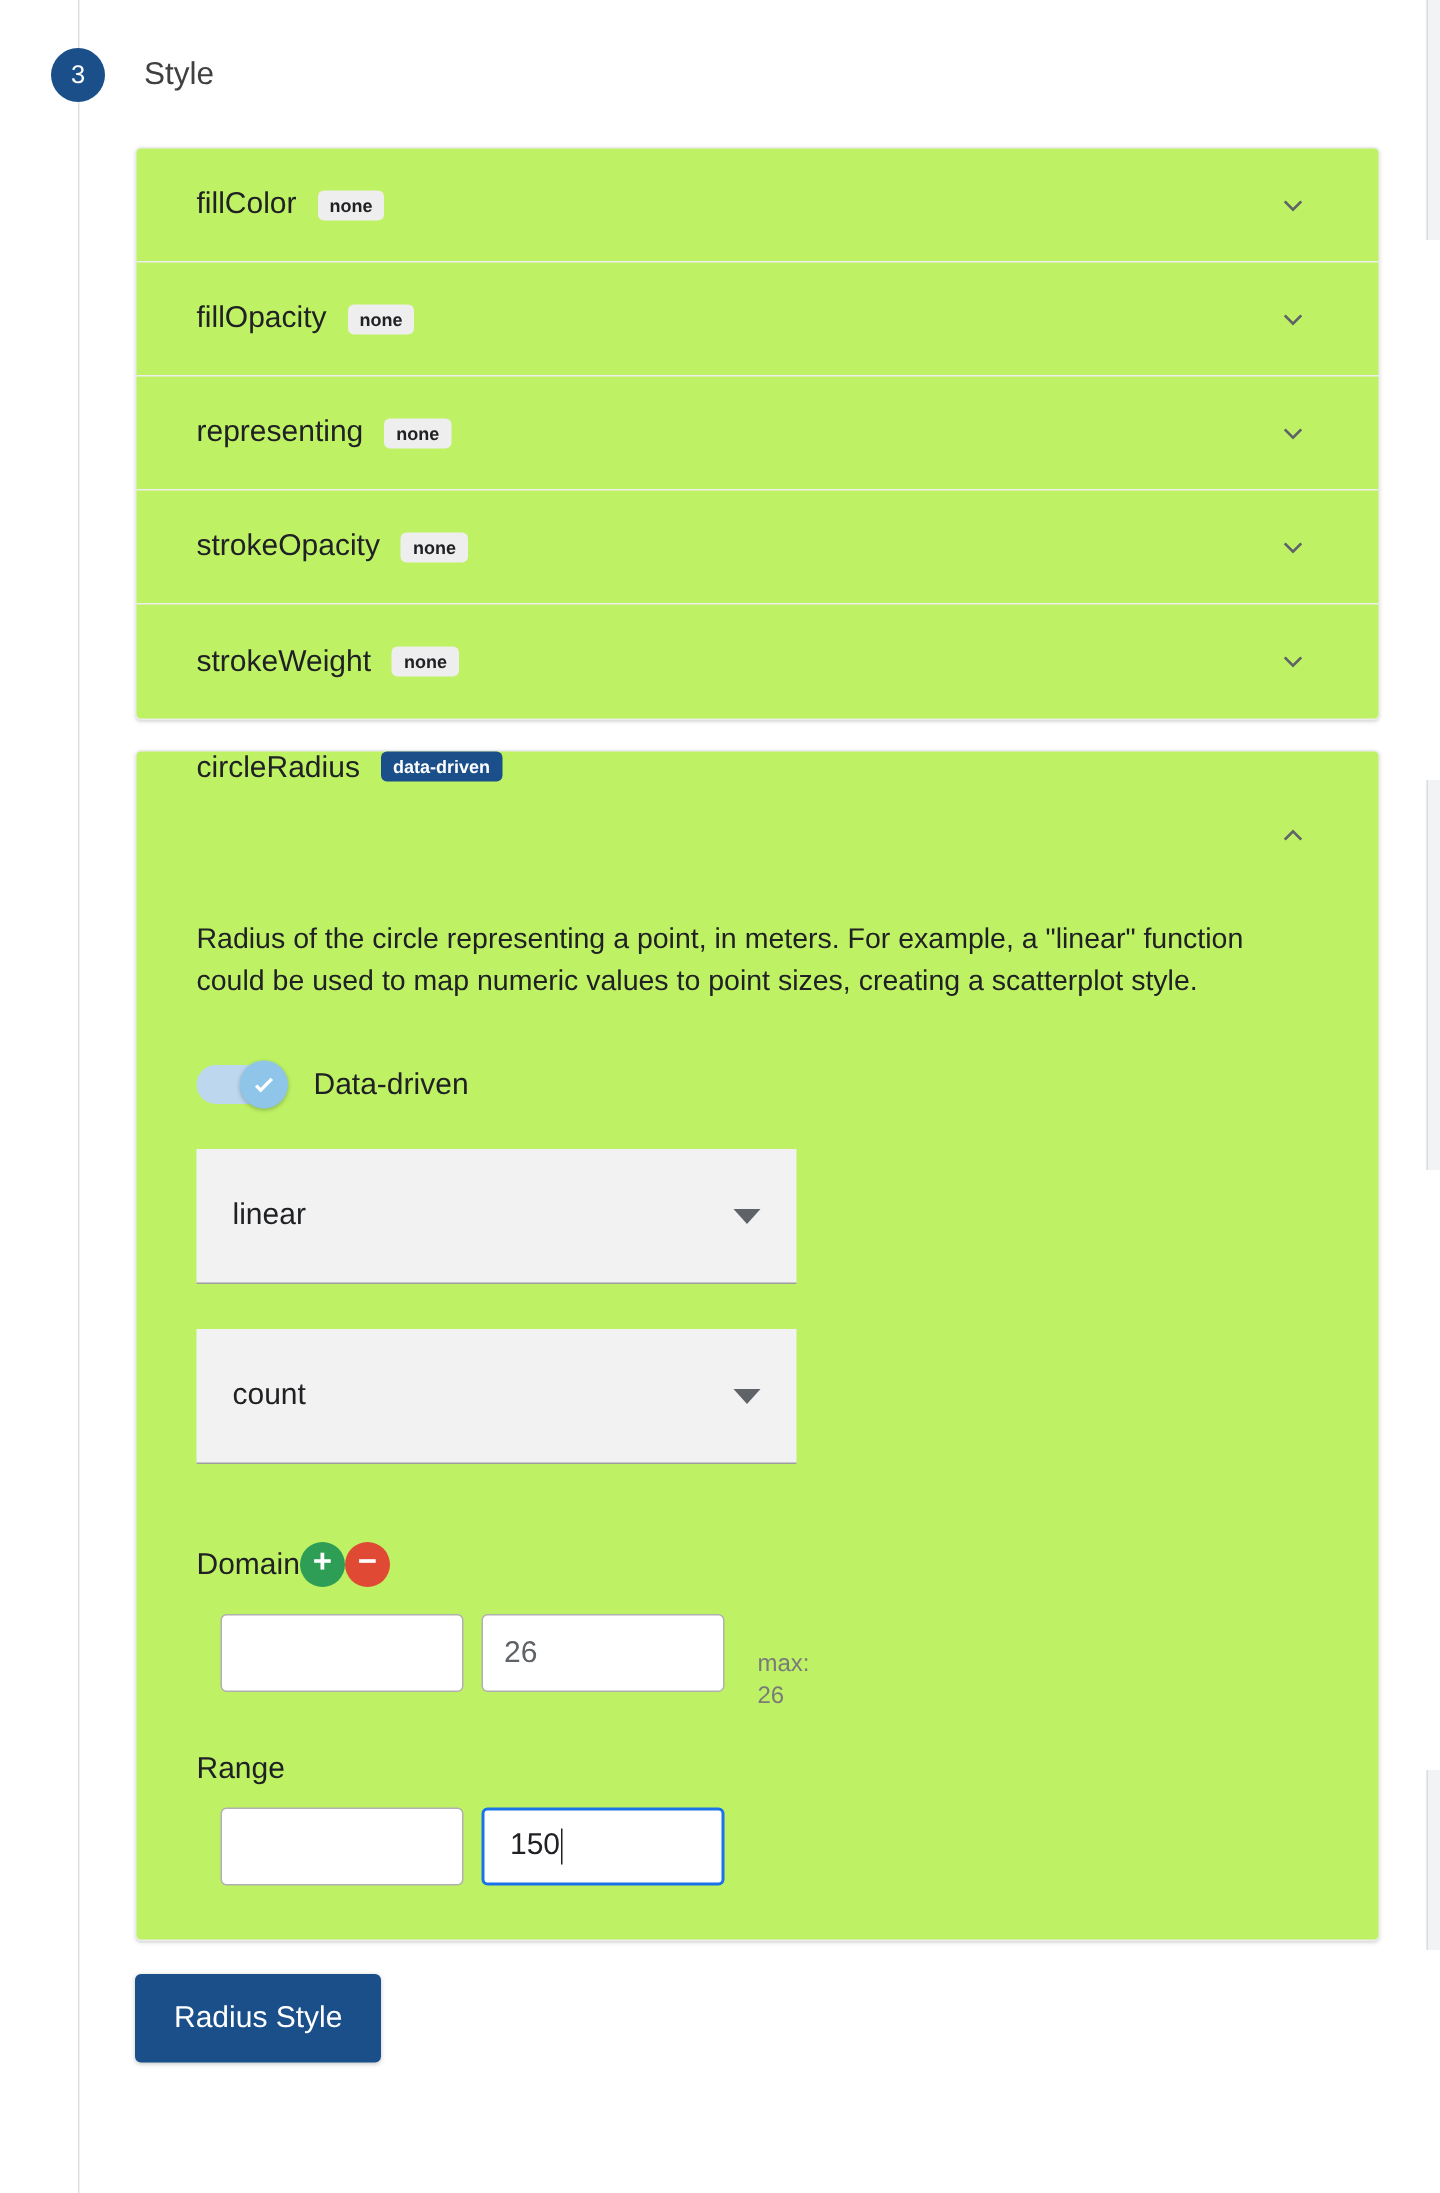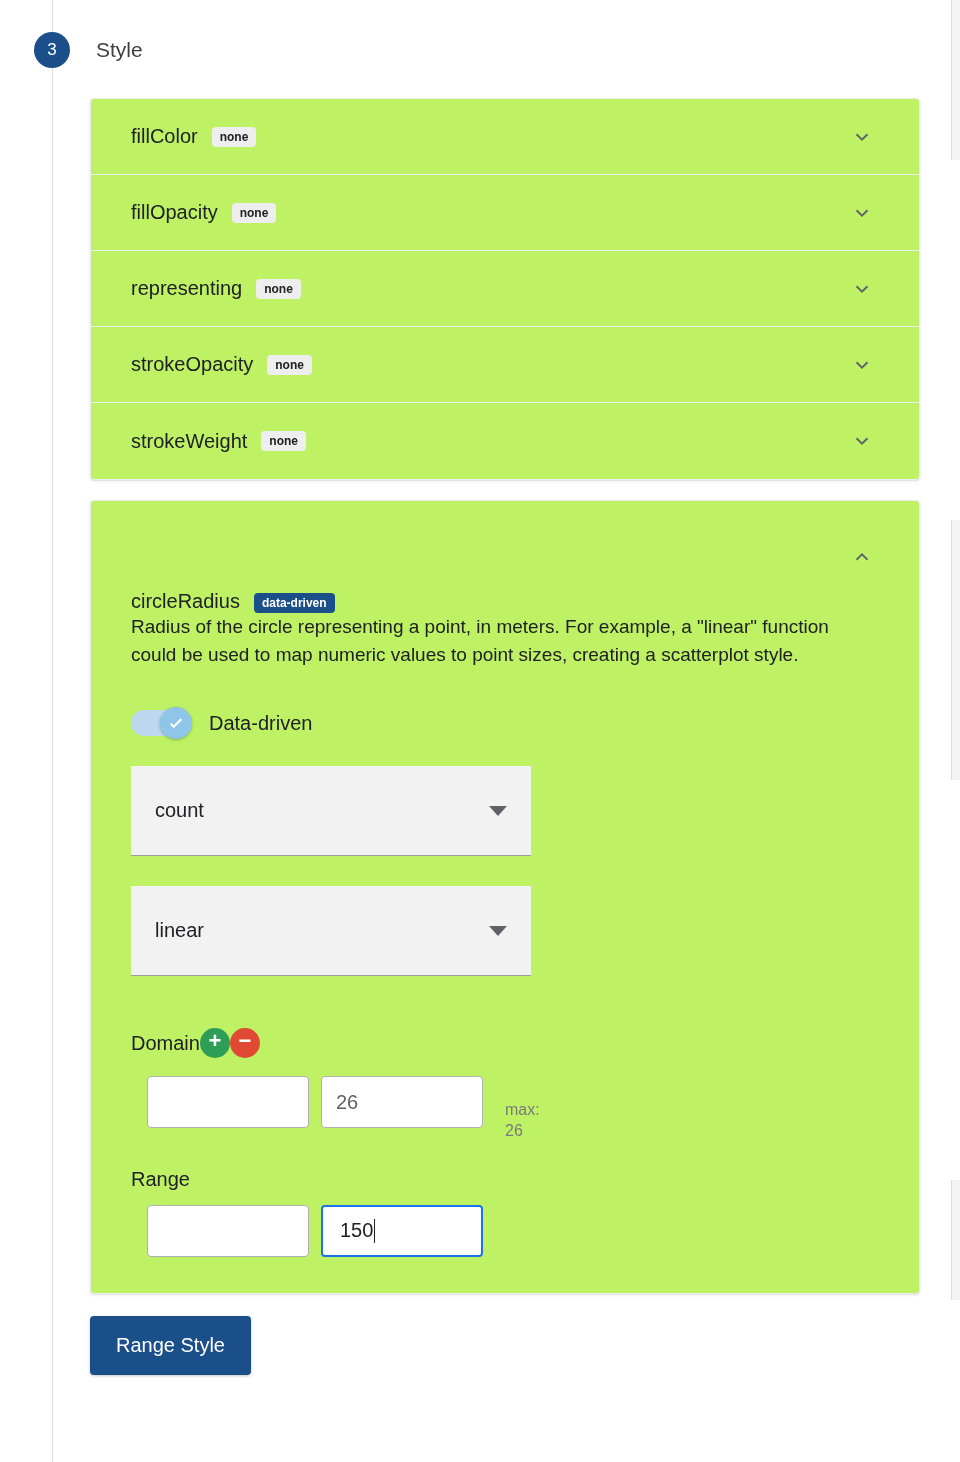--- a/index.html
+++ b/index.html
@@ -107,21 +107,21 @@
   .chev svg { display: block; }
 
   
   .expanded {
     margin-top: 20px;
     padding: 0 0 36px 0;
   }
   .expanded-head {
     height: 112px;
     display: flex;
-    align-items: flex-end;
+    align-items: flex-start;
     padding-left: 40px;
     position: relative;
     box-sizing: border-box;
   }
   .desc {
     margin: 0 64px 0 40px;
     font-size: 19px;
     line-height: 1.45;
     color: #202124;
   }
@@ -360,26 +360,26 @@
         <span class="knob">
           <svg viewBox="0 0 24 24" width="18" height="18">
               <path d="M5 13l4 4 10-10" fill="none" stroke="currentColor" stroke-width="3"></path>
             </svg>
         </span>
       </span>
       <span class="toggle-label">Data-driven</span>
     </div>
 
     <div class="select">
+      <span class="val">linear</span>
+      <span class="caret"></span>
+    </div>
+
+    <div class="select">
       <span class="val">count</span>
-      <span class="caret"></span>
-    </div>
-
-    <div class="select">
-      <span class="val">linear</span>
       <span class="caret"></span>
     </div>
 
     <div class="label-row">
       <span class="field-label">Domain</span>
       <span class="round-btn add">
           <span>+</span>
         </span>
       <span class="round-btn rem">
           <span>−</span>
@@ -403,19 +403,19 @@
     <div class="inputs-row range-inputs">
       <div class="txt"></div>
       <div class="txt focused">
           <span>150</span>
           <span class="caret-bar"></span>
         </div>
     </div>
 
   </div>
 
-  <button class="apply">Range Style</button>
+  <button class="apply">Radius Style</button>
 
 </div>
 
 <div class="edge" style="top:0;height:160px;"></div>
 <div class="edge" style="top:520px;height:260px;"></div>
 <div class="edge" style="top:1180px;height:120px;"></div>
 
 </body></html>

